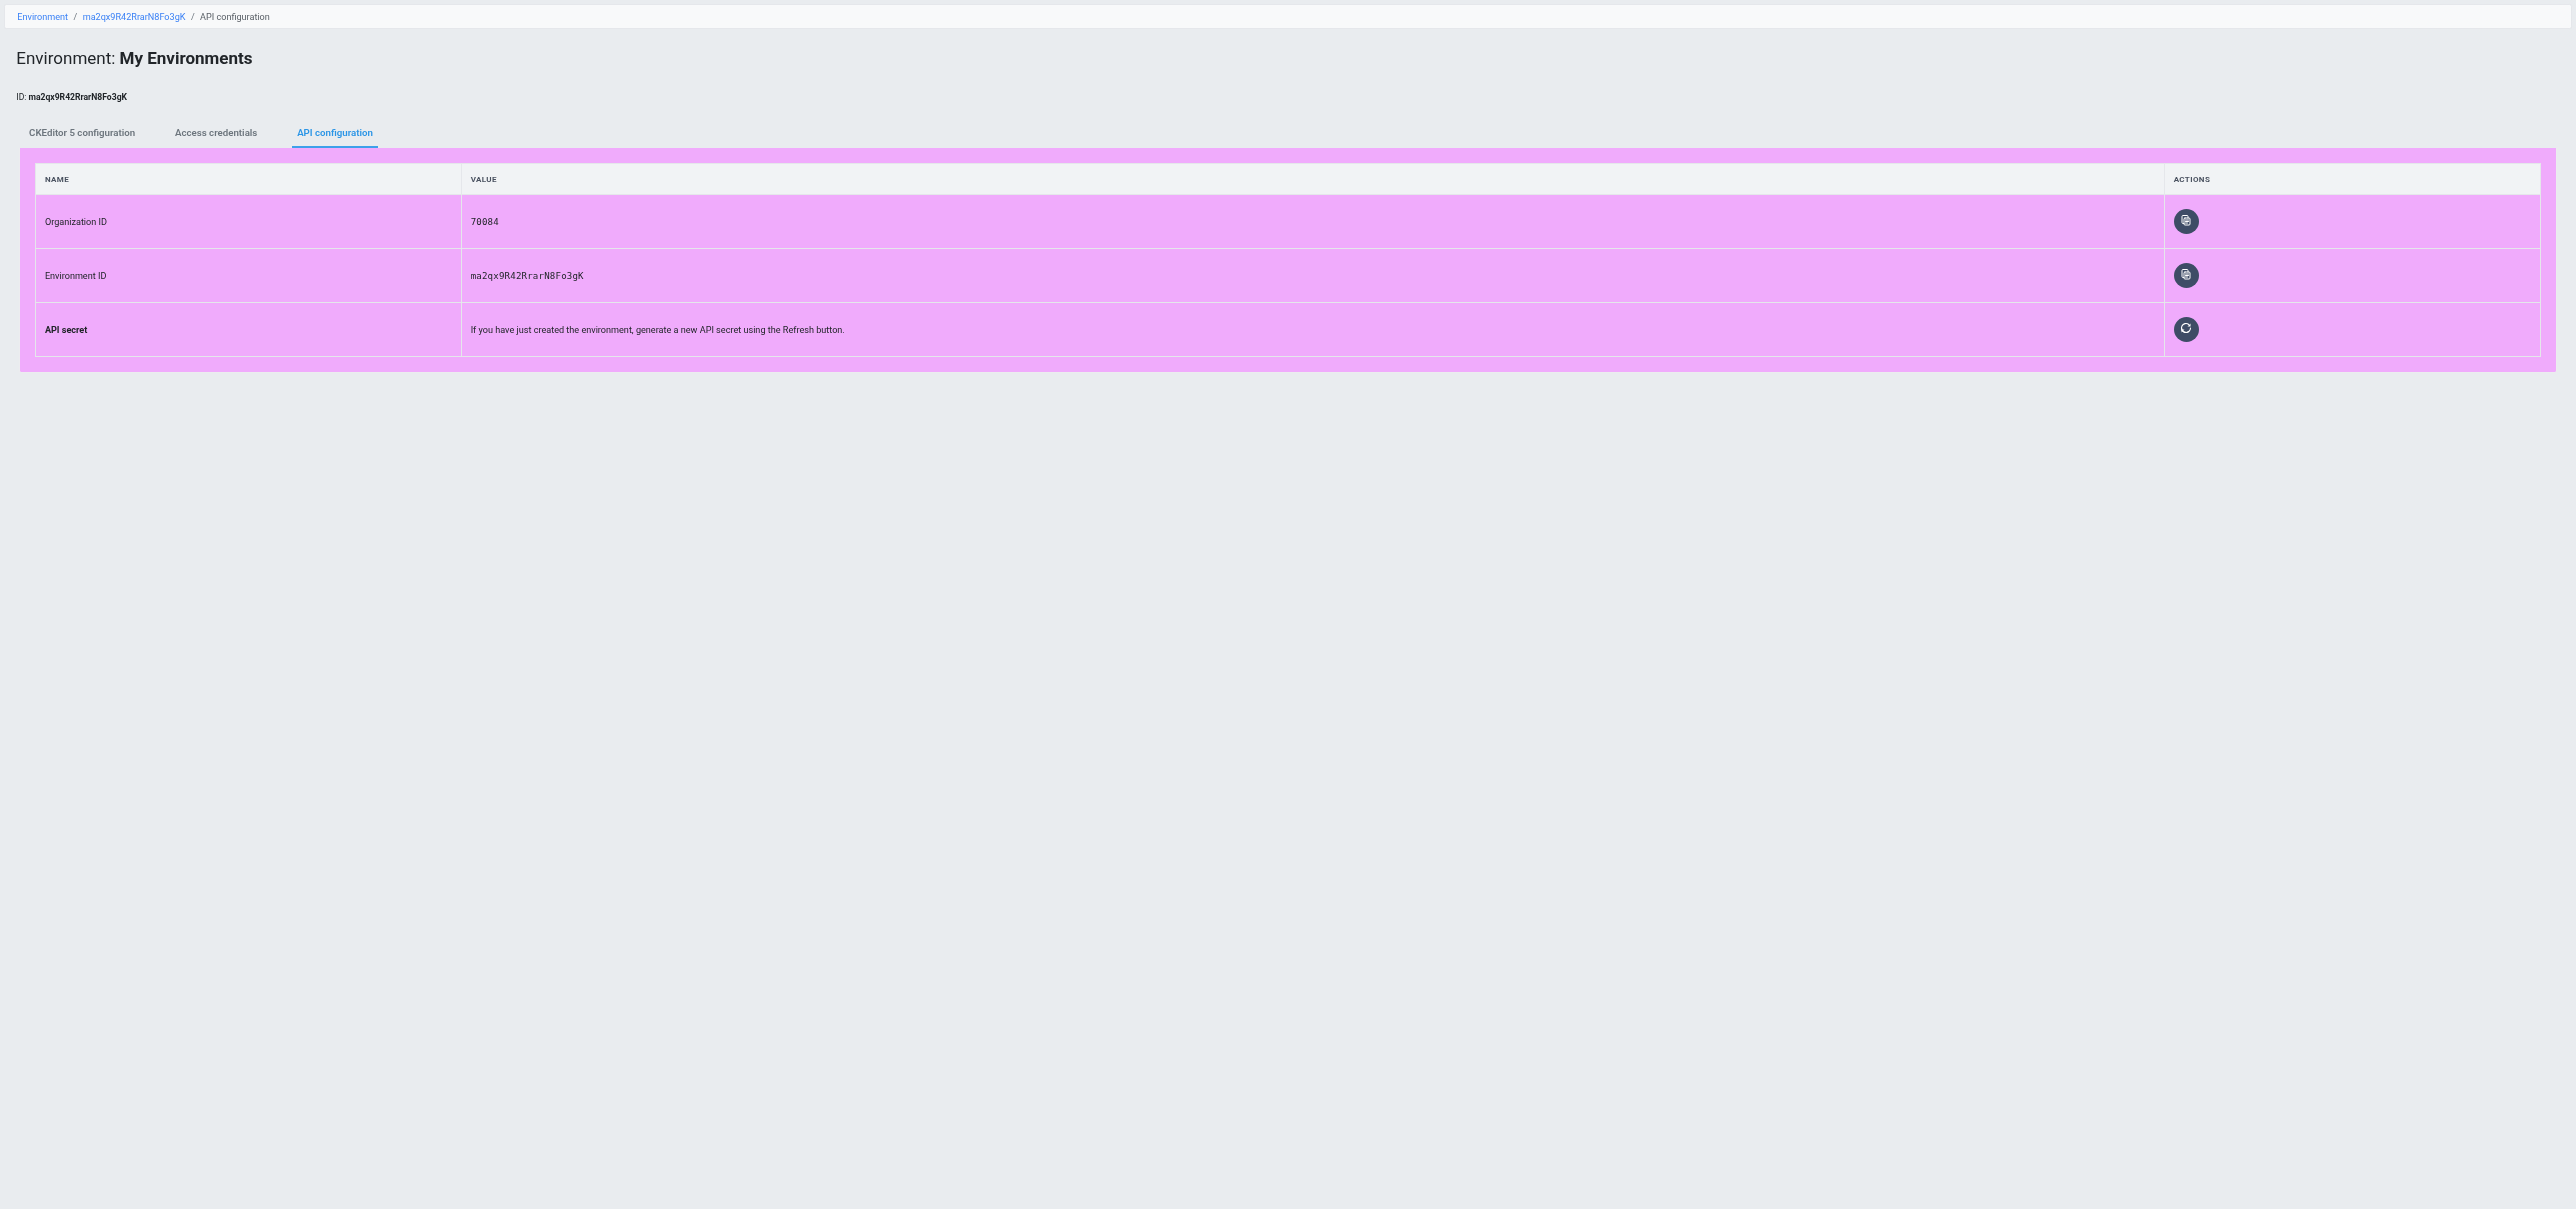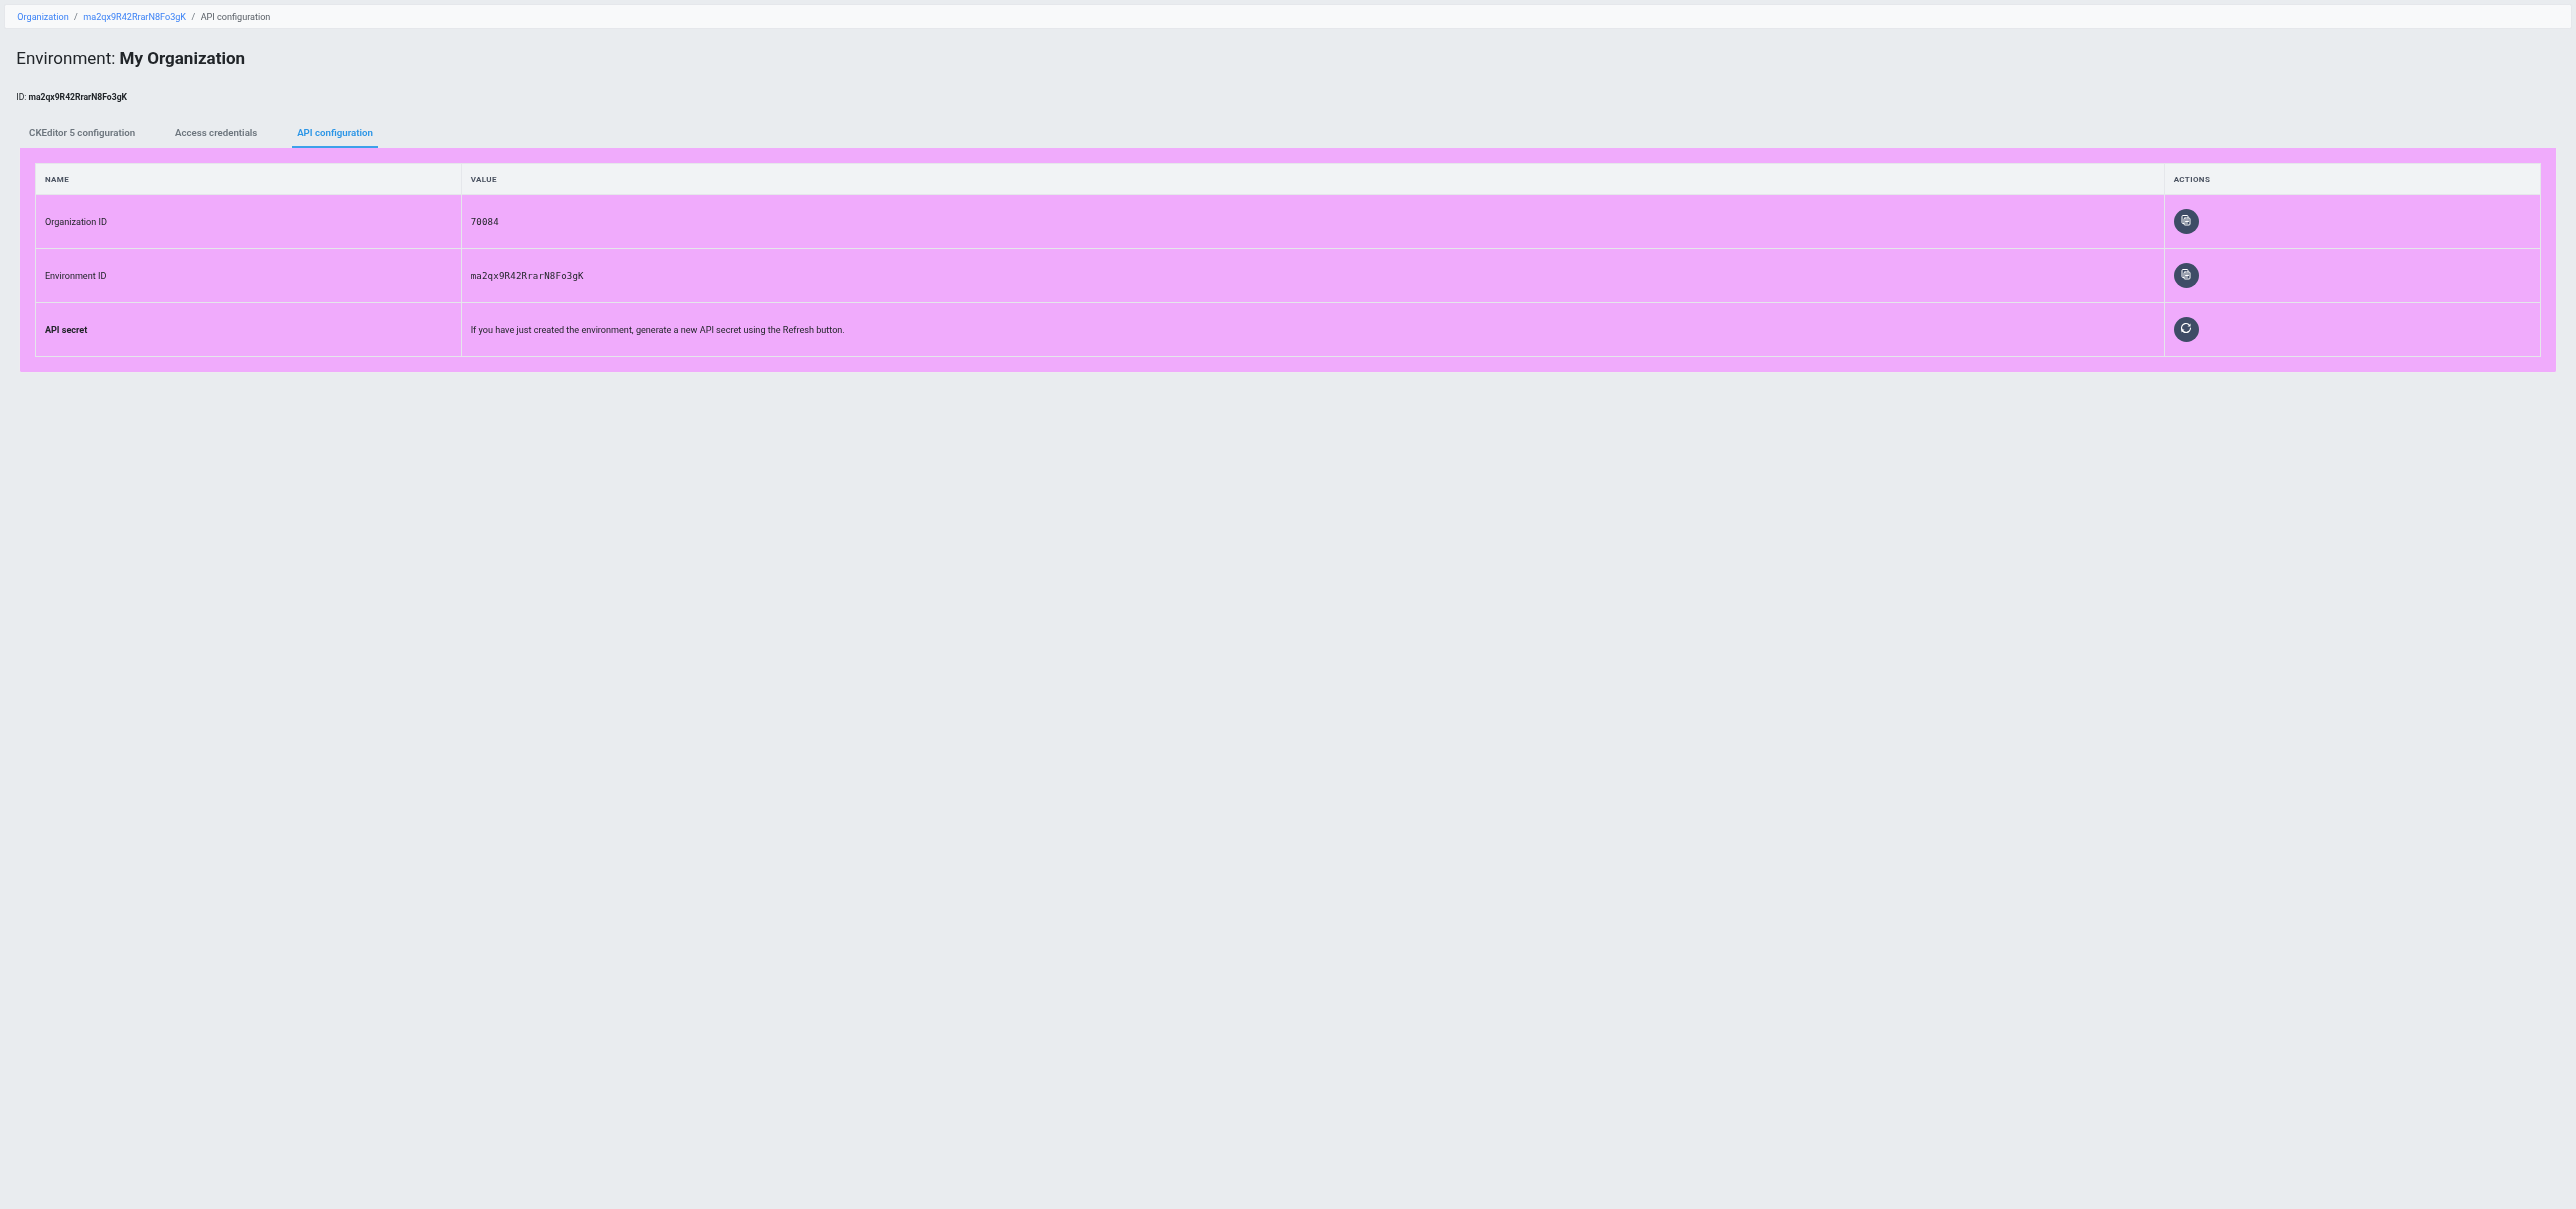--- a/index.html
+++ b/index.html
@@ -120,30 +120,30 @@
     cursor: pointer;
   }
   .icon-btn svg { width: 12px; height: 12px; stroke: #ffffff; fill: none; }
 </style>
 </head>
 <body>
 
 <div class="page">
 
   <div class="breadcrumb-bar">
-    <a class="breadcrumb-link">Organization</a>
+    <a class="breadcrumb-link">Environment</a>
     <span class="breadcrumb-sep">/</span>
     <a class="breadcrumb-link">ma2qx9R42RrarN8Fo3gK</a>
     <span class="breadcrumb-sep">/</span>
     <span class="breadcrumb-current">API configuration</span>
   </div>
 
   <div class="title-block">
     <h1 class="page-title">
-      <span>Environment: </span><strong>My Organization</strong>
+      <span>Environment: </span><strong>My Environments</strong>
     </h1>
     <div class="page-subid">
       <span>ID: </span><strong>ma2qx9R42RrarN8Fo3gK</strong>
     </div>
   </div>
 
   <div class="tabs">
     <div class="tab">CKEditor 5 configuration</div>
     <div class="tab">Access credentials</div>
     <div class="tab active">API configuration</div>

